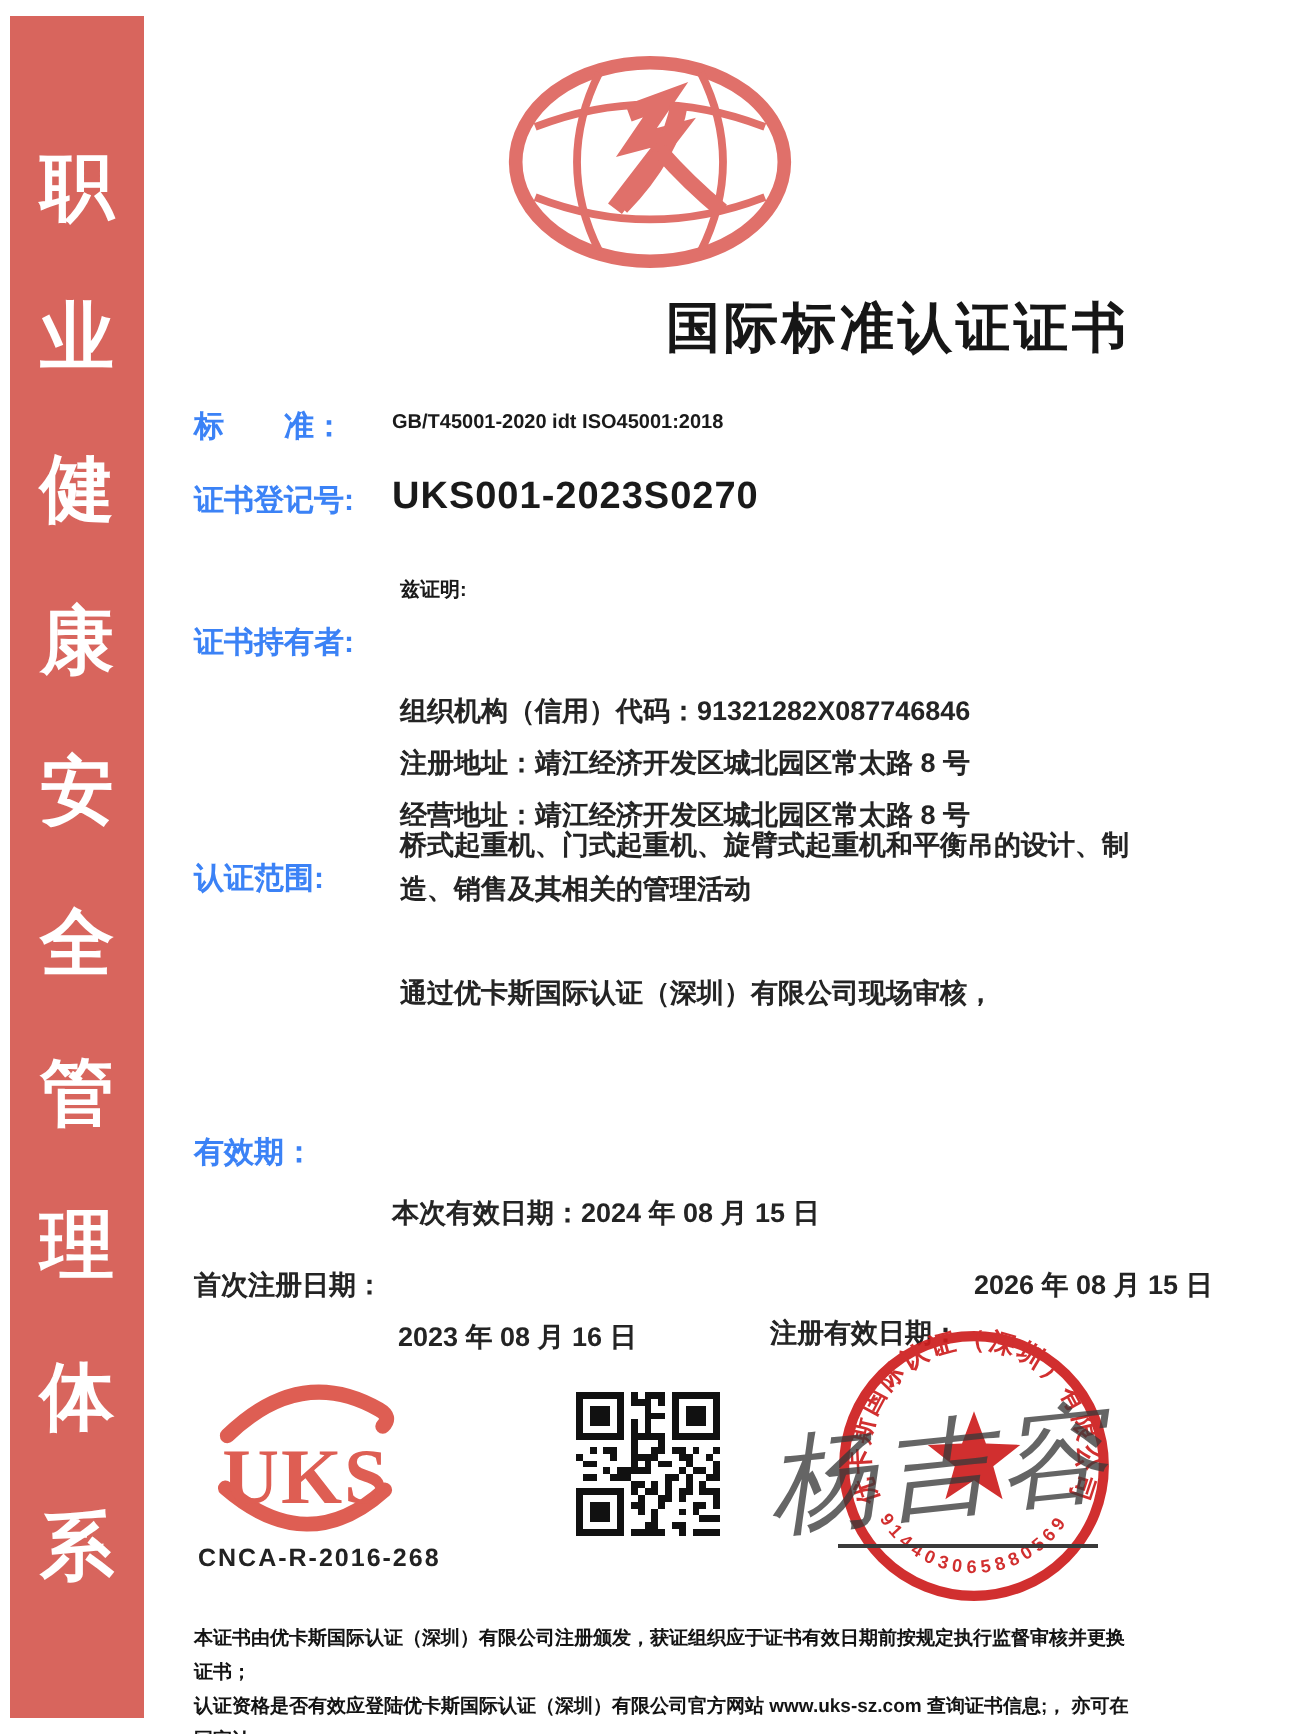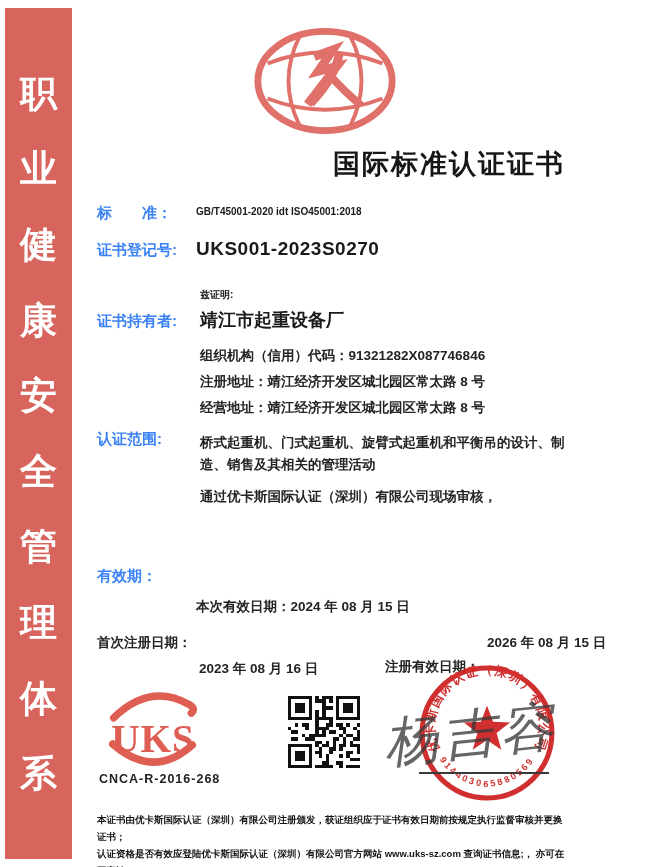--- a/index.html
+++ b/index.html
@@ -86,28 +86,27 @@
 
   <div class="lbl" style="left:97px; top:204px;">标　　准：</div>
   <div class="val" style="left:196px; top:206px;">GB/T45001-2020 idt ISO45001:2018</div>
 
   <div class="lbl" style="left:97px; top:241px;">证书登记号:</div>
   <div class="val cert-no" style="left:196px; top:238px;">UKS001-2023S0270</div>
 
   <div class="val" style="left:200px; top:288px;">兹证明:</div>
 
   <div class="lbl" style="left:97px; top:312px;">证书持有者:</div>
-  <div class="val holder" style="left:200px; top:308px;">靖江市起重设备厂</div>
 
   <div class="txt" style="left:200px; top:347px;">组织机构（信用）代码：91321282X087746846</div>
   <div class="txt" style="left:200px; top:373px;text-align:center;">注册地址：靖江经济开发区城北园区常太路 8 号</div>
   <div class="txt" style="left:200px; top:399px;">经营地址：靖江经济开发区城北园区常太路 8 号</div>
 
   <div class="lbl" style="left:97px; top:430px;">认证范围:</div>
-  <div class="txt scope" style="left:200px; top:432px;">桥式起重机、门式起重机、旋臂式起重机和平衡吊的设计、制造、销售及其相关的管理活动</div>
+  <div class="txt scope" style="left:200px; top:412px;">桥式起重机、门式起重机、旋臂式起重机和平衡吊的设计、制造、销售及其相关的管理活动</div>
 
   <div class="txt audit" style="left:200px; top:486px;">通过优卡斯国际认证（深圳）有限公司现场审核，</div>
 
   <div class="lbl" style="left:97px; top:567px;">有效期：</div>
   <div class="txt" style="left:196px; top:598px;">本次有效日期：2024 年 08 月 15 日</div>
 
   <div class="txt" style="left:97px; top:634px;">首次注册日期：</div>
   <div class="txt" style="left:199px; top:660px;">2023 年 08 月 16 日</div>
   <div class="txt" style="left:385px; top:658px;">注册有效日期：</div>
   <div class="txt" style="left:487px; top:634px;">2026 年 08 月 15 日</div>

